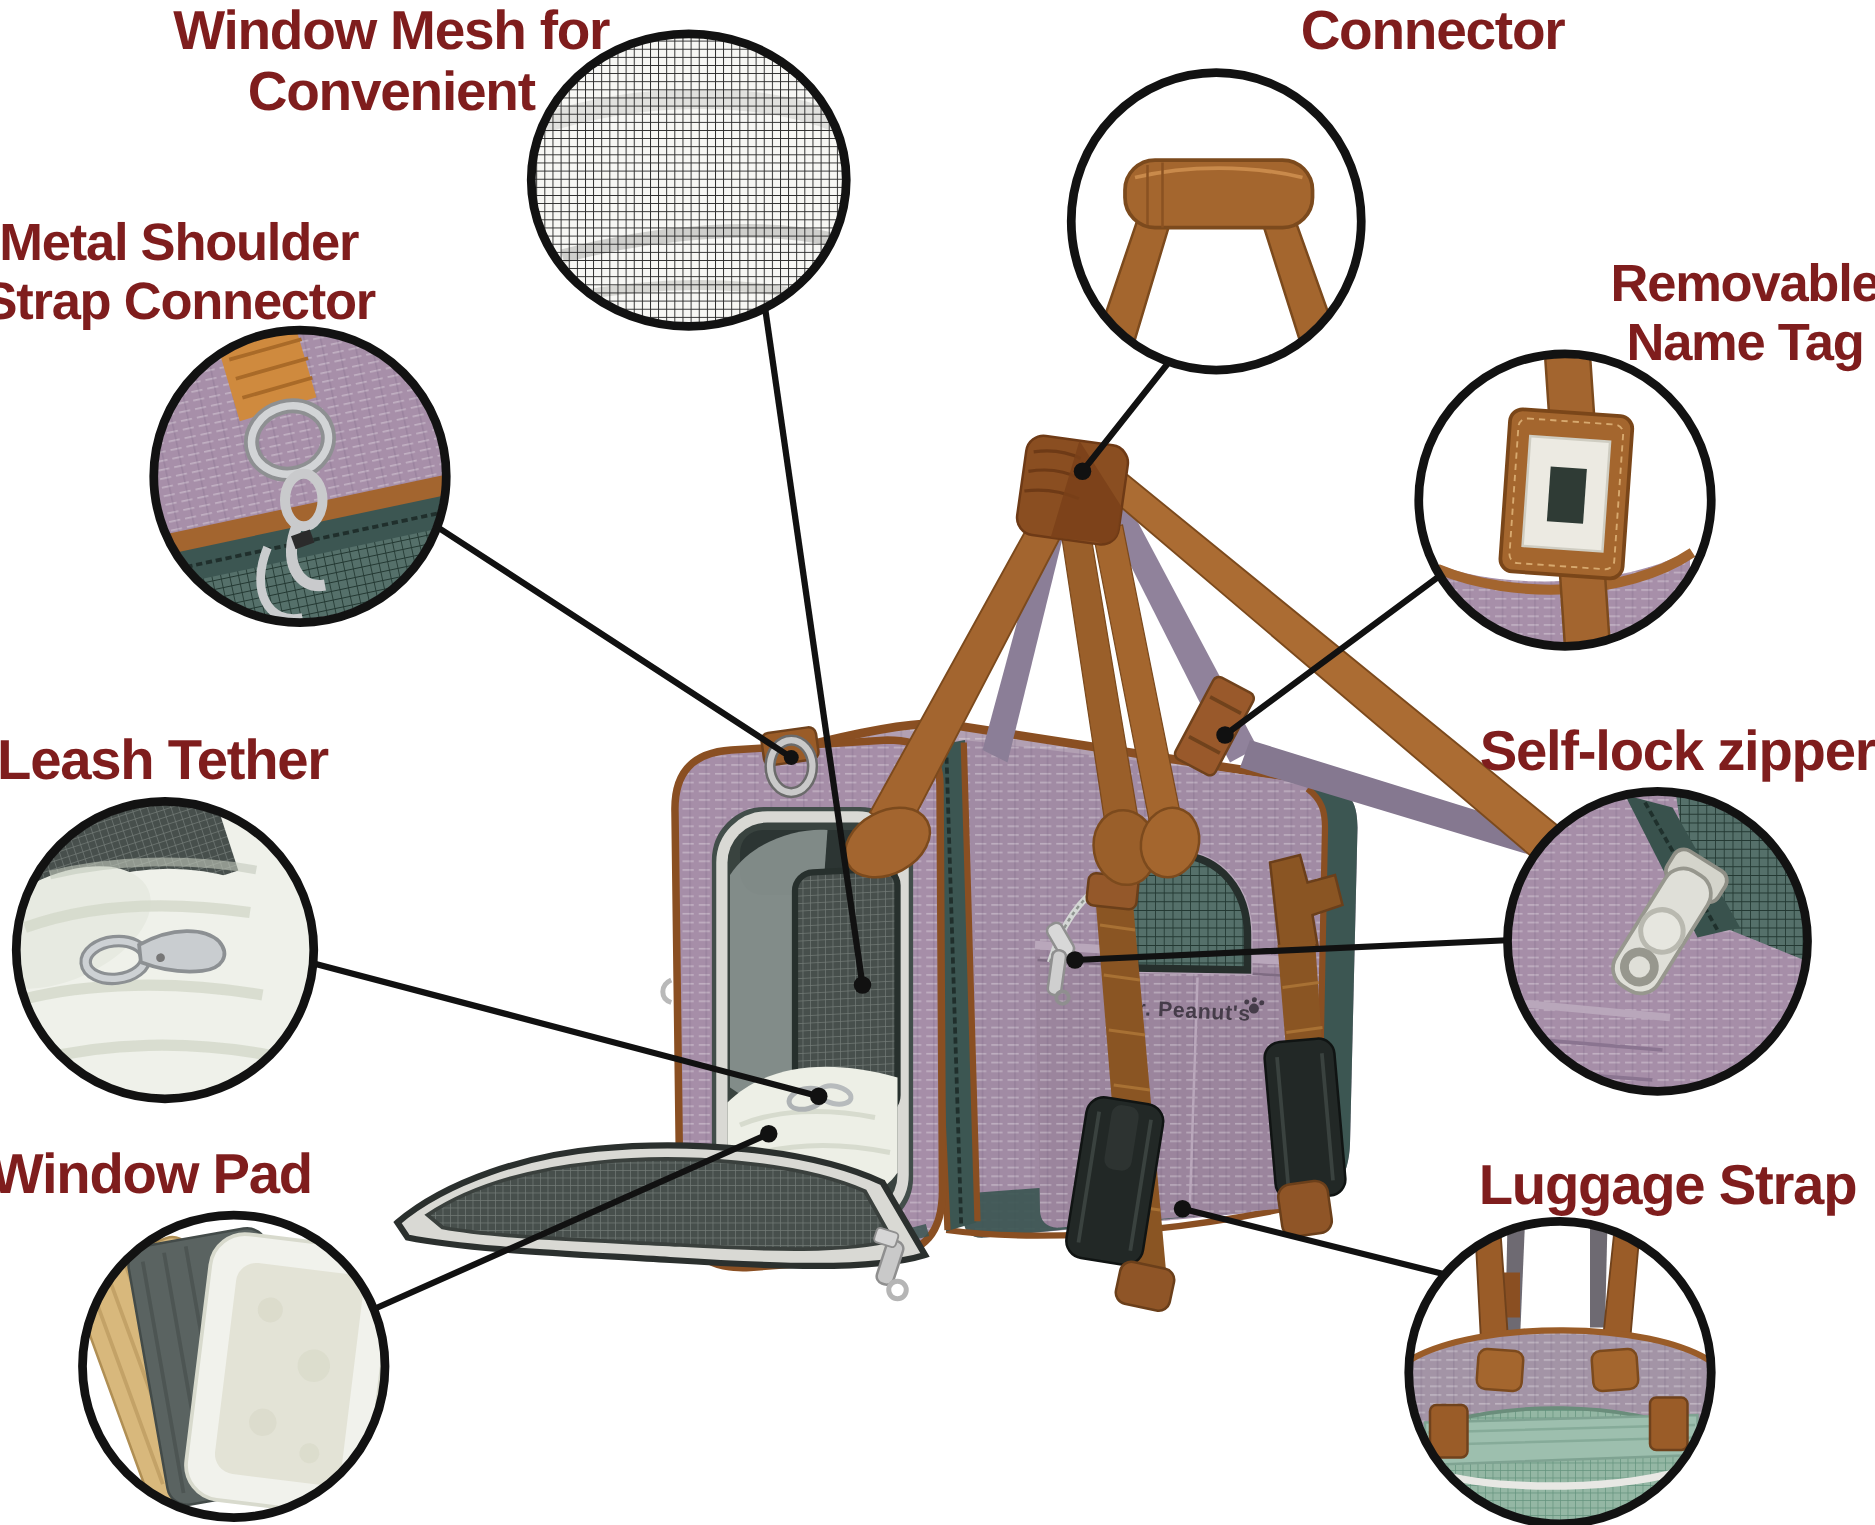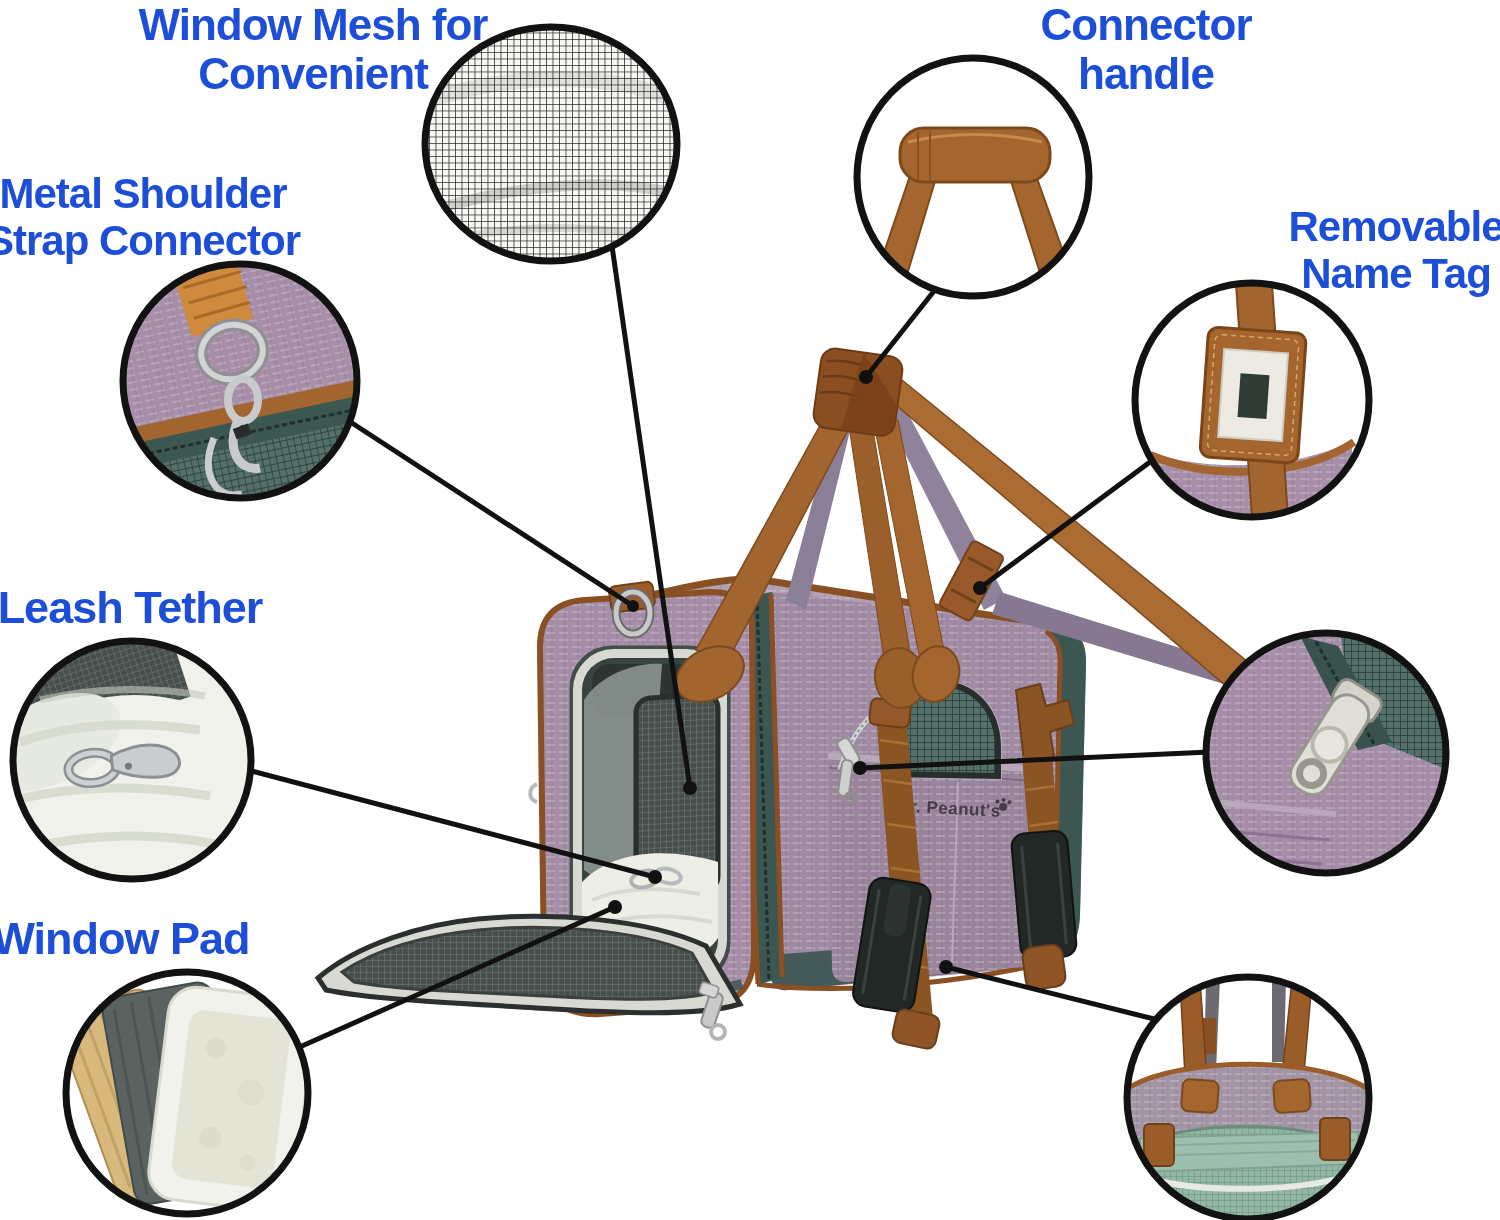--- a/index.html
+++ b/index.html
@@ -1,19 +1,19 @@
 <!DOCTYPE html>
 <html><head>
 <meta charset="utf-8">
 <style>
   html,body{margin:0;padding:0;background:#ffffff;}
   .canvas{position:relative;width:1500px;height:1220px;background:#ffffff;overflow:hidden;
           font-family:"Liberation Sans", sans-serif;}
   .diagram-svg{position:absolute;left:0;top:0;}
-  .label{position:absolute;transform:translateX(-50%);text-align:center;color:#1d4ed8;
+  .label{position:absolute;transform:translateX(-50%);text-align:center;color:#7f1d1d;
          font-weight:bold;letter-spacing:-1px;line-height:1.12;white-space:nowrap;}
   .label.l44{font-size:44px;}
   .label.l42{font-size:42px;}
   .label.l45{font-size:45px;}
 </style>
 </head>
 <body>
 
 <div class="canvas">
 
@@ -385,36 +385,41 @@
   </g>
 </svg>
 
 <div class="label l44" style="left:313px;top:0px">
   <div>Window Mesh for</div>
   <div>Convenient</div>
 </div>
 
 <div class="label l44" style="left:1146px;top:0px">
   <div>Connector</div>
-  <div>handle</div>
 </div>
 
 <div class="label l42" style="left:143px;top:170px">
   <div>Metal Shoulder</div>
   <div>Strap Connector</div>
 </div>
 
 <div class="label l42" style="left:1396px;top:203px">
   <div>Removable</div>
   <div>Name Tag</div>
 </div>
 
 <div class="label l45" style="left:130px;top:583px">
   <div>Leash Tether</div>
 </div>
 
+<div class="label l45" style="left:1342px;top:576px">
+  <div>Self-lock zipper</div>
+</div>
 
 <div class="label l45" style="left:121px;top:914px">
   <div>Window Pad</div>
 </div>
 
+<div class="label l45" style="left:1334px;top:923px">
+  <div>Luggage Strap</div>
+</div>
 
 </div>
 
 </body></html>

